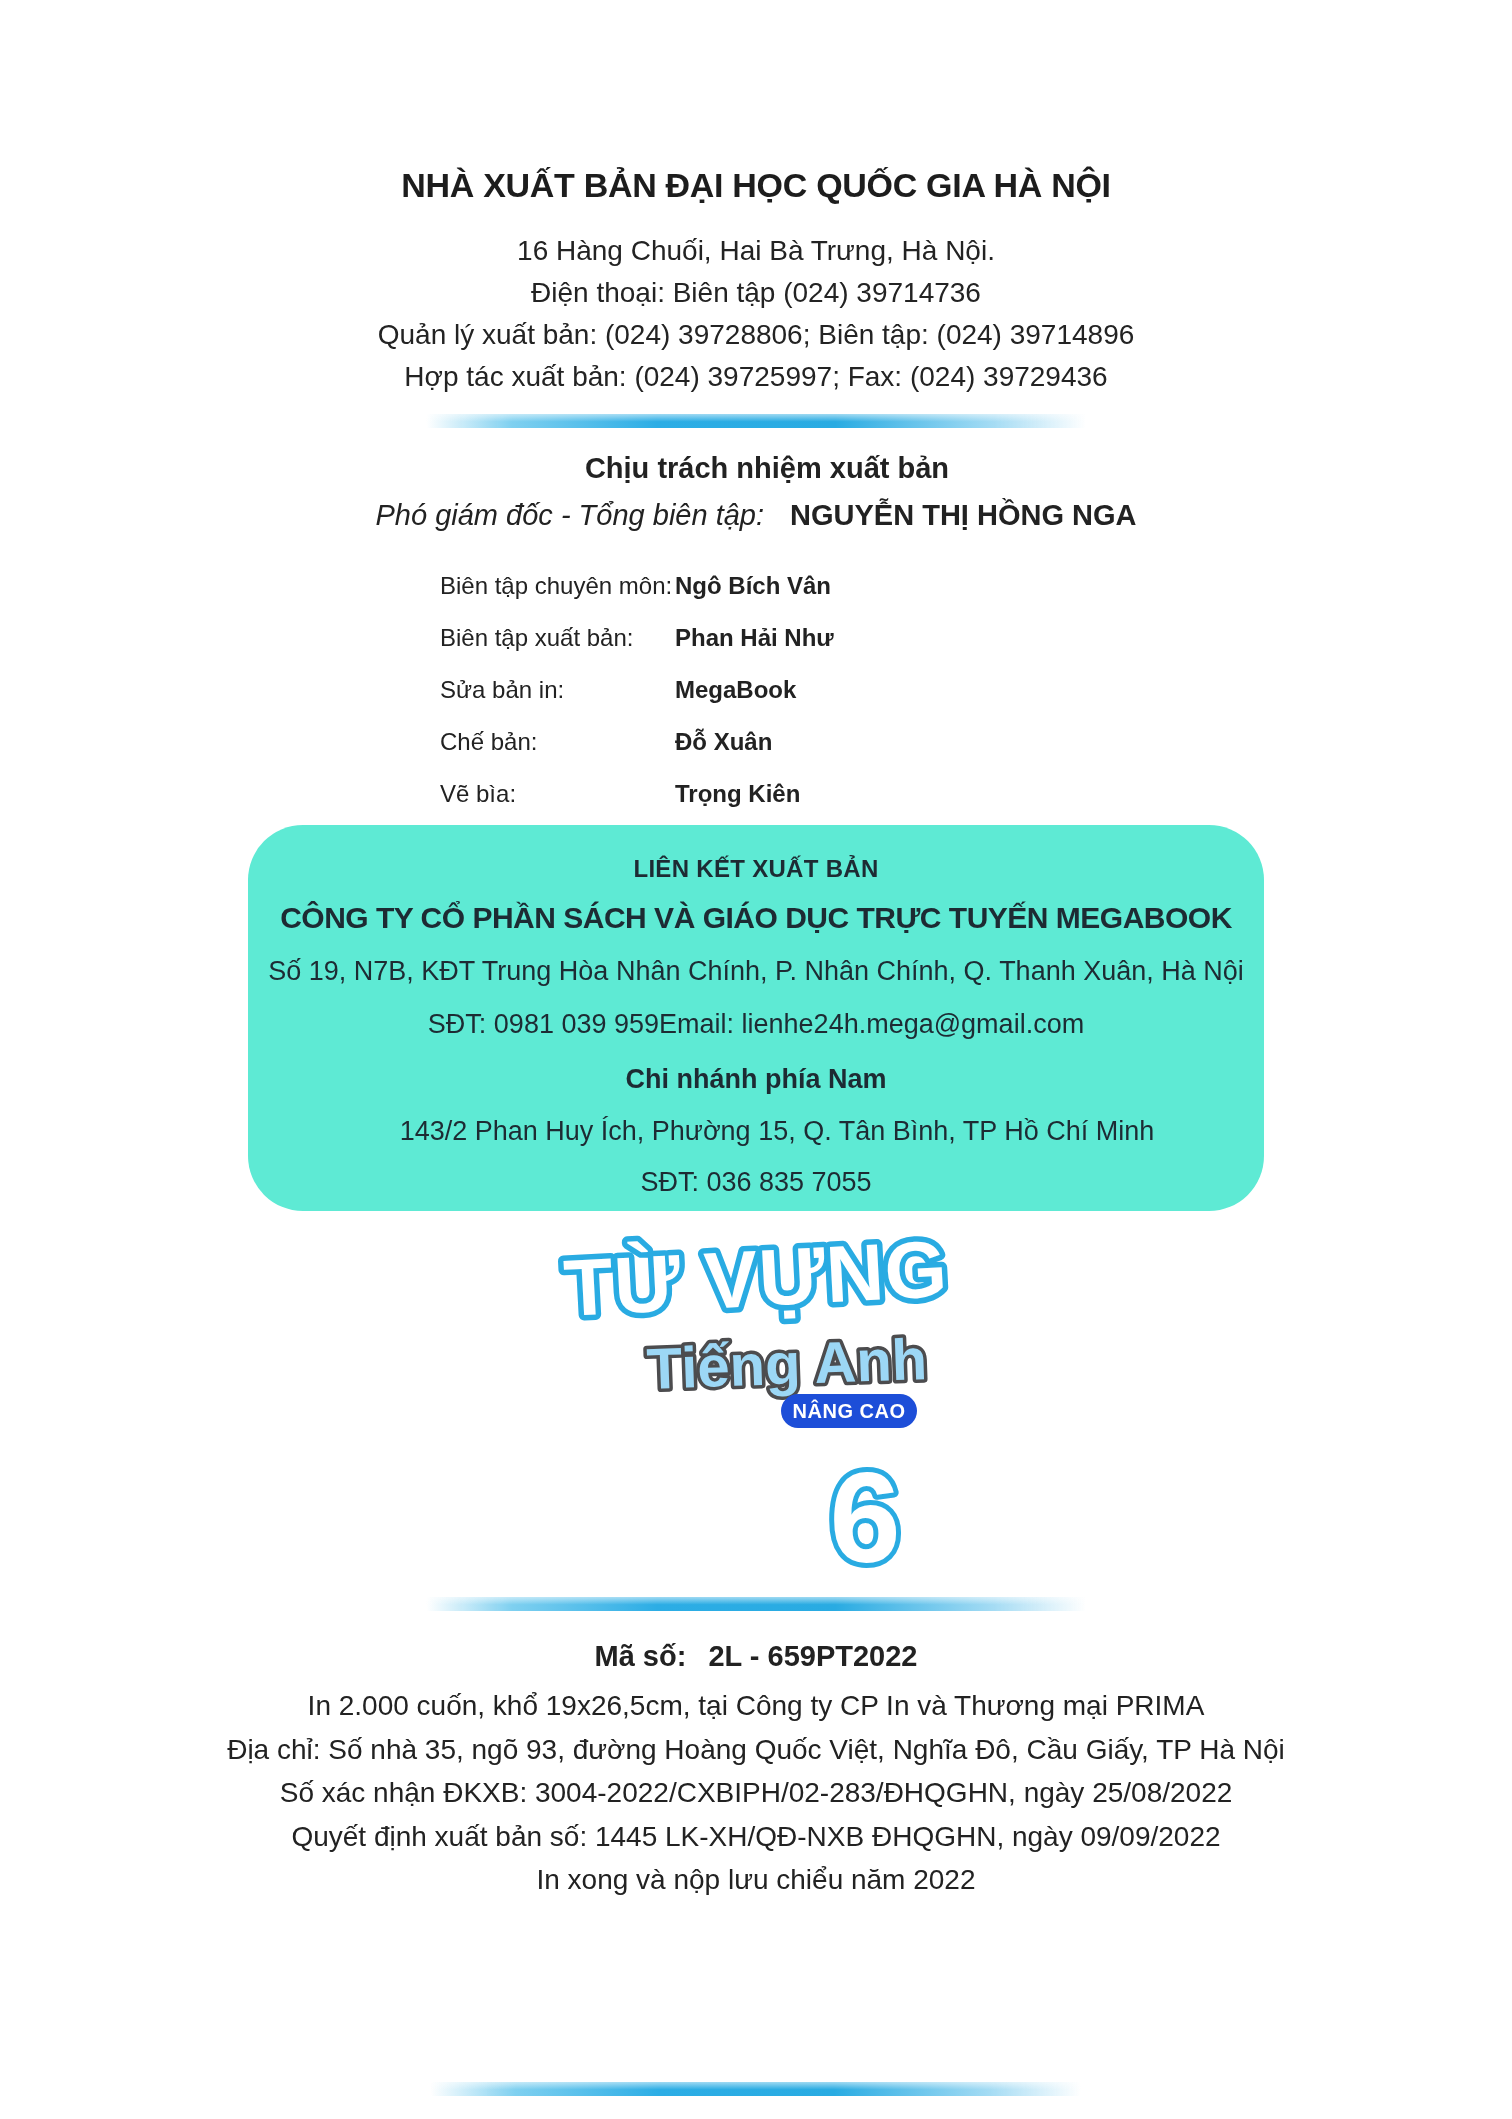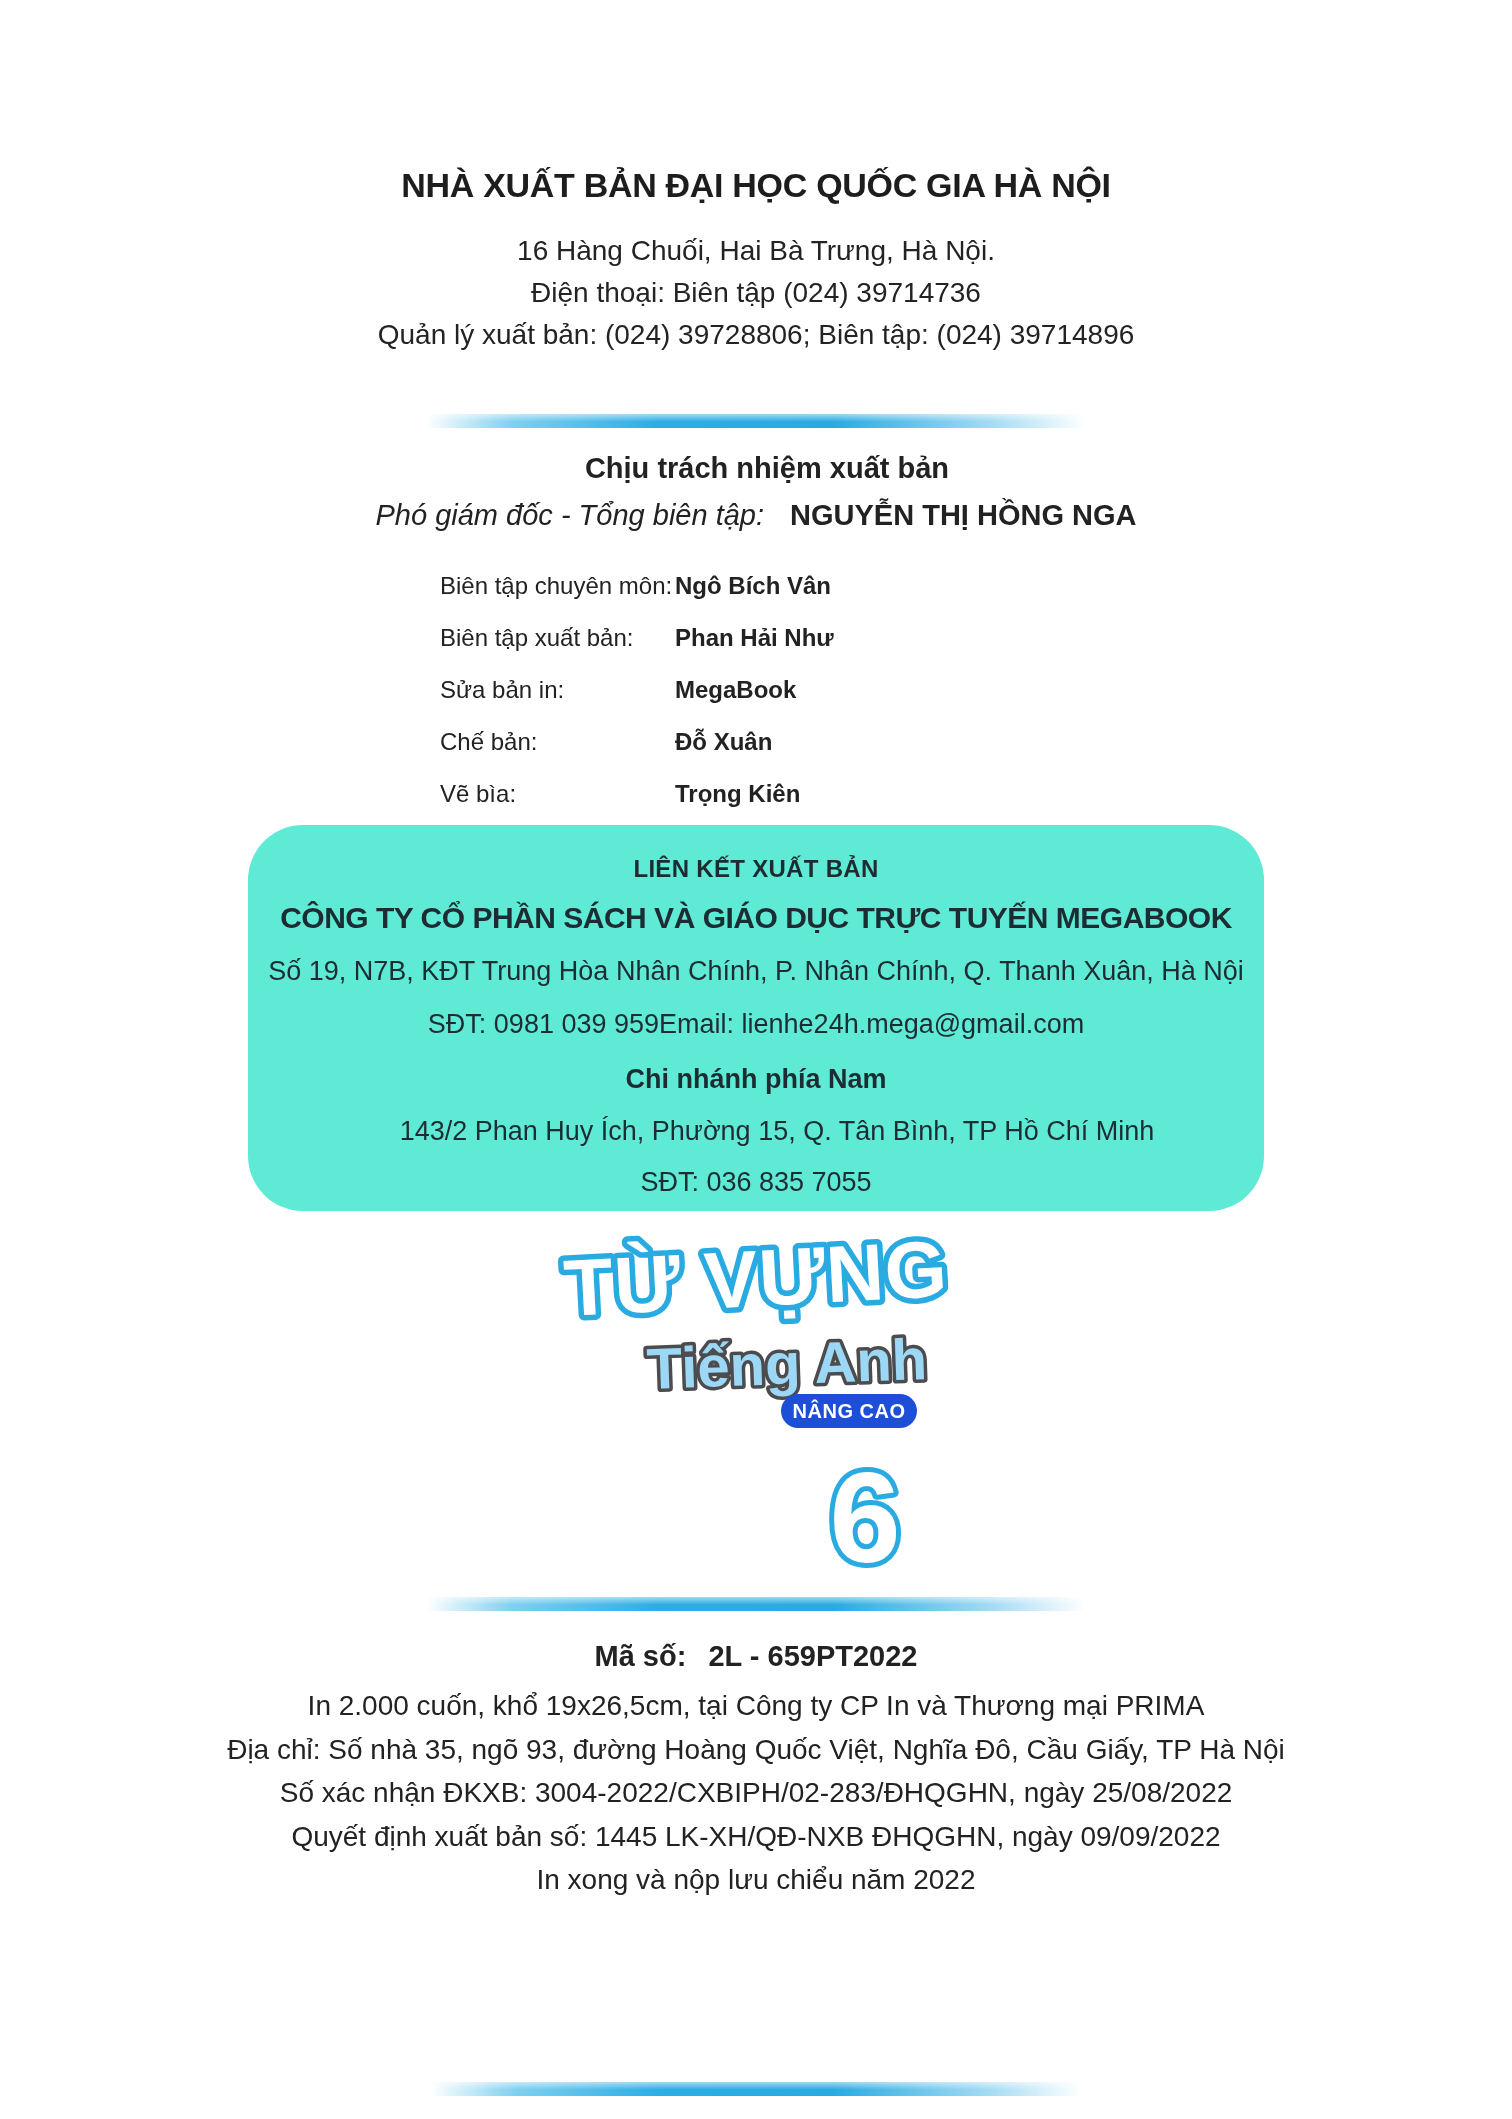--- a/index.html
+++ b/index.html
@@ -78,20 +78,21 @@
 </head>
 <body>
 
 <div class="page">
 
   <div class="center pub-name">NHÀ XUẤT BẢN ĐẠI HỌC QUỐC GIA HÀ NỘI</div>
   <div class="center pub-lines">
     <div>16 Hàng Chuối, Hai Bà Trưng, Hà Nội.</div>
     <div>Điện thoại: Biên tập (024) 39714736</div>
     <div>Quản lý xuất bản: (024) 39728806; Biên tập: (024) 39714896</div>
+    <div>Hợp tác xuất bản: (024) 39725997; Fax: (024) 39729436</div>
   </div>
 
   <div class="divider divider-1"></div>
 
   <div class="center resp-heading">Chịu trách nhiệm xuất bản</div>
   <div class="center resp-line">
     <span class="role">Phó giám đốc - Tổng biên tập:</span>
     <span class="name">NGUYỄN THỊ HỒNG NGA</span>
   </div>
 

